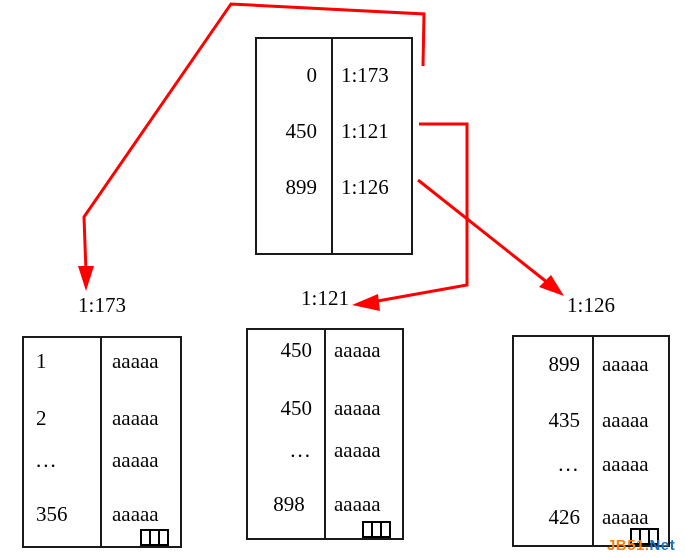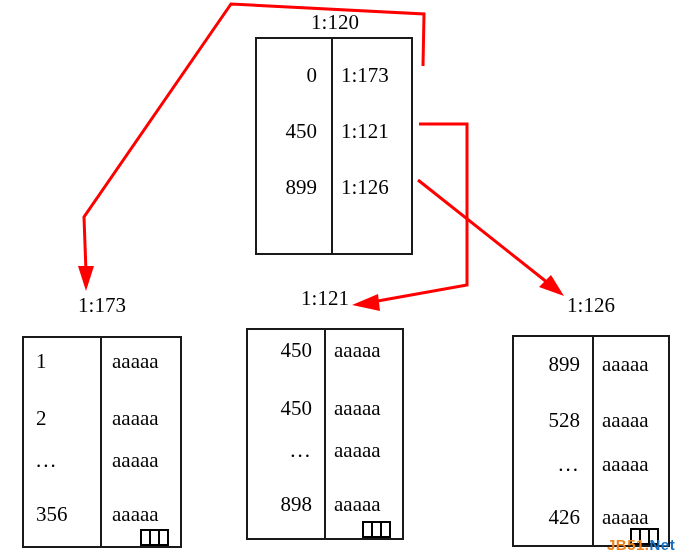--- a/index.html
+++ b/index.html
@@ -94,21 +94,20 @@
     letter-spacing: 0.5px;
     white-space: nowrap;
   }
 </style>
 </head>
 <body>
 
 <div id="canvas">
 
   <div class="node" style="left:255px; top:12px; width:160px; height:245px;">
-    <div class="node-label" style="left:0; top:0;">1:120</div>
     <div class="node-box" style="left:0px; top:25px; width:158px; height:218px;">
       <div class="node-divider" style="left:74px;"></div>
 
       <div class="cell key" style="left:0px; top:26px; width:60px;">0</div>
       <div class="cell val" style="left:84px; top:26px; width:75px;">1:173</div>
 
       <div class="cell key" style="left:0px; top:82px; width:60px;">450</div>
       <div class="cell val" style="left:84px; top:82px; width:75px;">1:121</div>
 
       <div class="cell key" style="left:0px; top:138px; width:60px;">899</div>
@@ -148,40 +147,40 @@
 
       <div class="cell key" style="left:6px; top:10px; width:58px;">450</div>
       <div class="cell val" style="left:86px; top:10px; width:70px;">aaaaa</div>
 
       <div class="cell key" style="left:6px; top:68px; width:58px;">450</div>
       <div class="cell val" style="left:86px; top:68px; width:70px;">aaaaa</div>
 
       <div class="cell key" style="left:6px; top:110px; width:58px; letter-spacing:2px;">...</div>
       <div class="cell val" style="left:86px; top:110px; width:70px;">aaaaa</div>
 
-      <div class="cell key" style="left:6px; top:164px; width:58px;">898</div>
+      <div class="cell key" style="left:12px; top:164px; width:58px;text-align:center;">898</div>
       <div class="cell val" style="left:86px; top:164px; width:70px;">aaaaa</div>
 
       <div class="boxes" style="left:114px; top:191px;">
         <span></span>
         <span></span>
         <span></span>
       </div>
     </div>
   </div>
 
   <div class="node" style="left:512px; top:295px; width:160px; height:255px;">
     <div class="node-label" style="left:0; top:0; width:158px;">1:126</div>
     <div class="node-box" style="left:0px; top:40px; width:158px; height:212px;">
         <div class="node-divider" style="left:78px;"></div>
 
       <div class="cell key" style="left:6px; top:17px; width:60px;">899</div>
       <div class="cell val" style="left:88px; top:17px; width:70px;">aaaaa</div>
 
-      <div class="cell key" style="left:6px; top:73px; width:60px;">528</div>
+      <div class="cell key" style="left:6px; top:73px; width:60px;">435</div>
       <div class="cell val" style="left:88px; top:73px; width:70px;">aaaaa</div>
 
       <div class="cell key" style="left:6px; top:117px; width:60px; letter-spacing:2px;">...</div>
       <div class="cell val" style="left:88px; top:117px; width:70px;">aaaaa</div>
 
       <div class="cell key" style="left:6px; top:170px; width:60px;">426</div>
       <div class="cell val" style="left:88px; top:170px; width:70px;">aaaaa</div>
 
       <div class="boxes" style="left:116px; top:191px;">
         <span></span>

